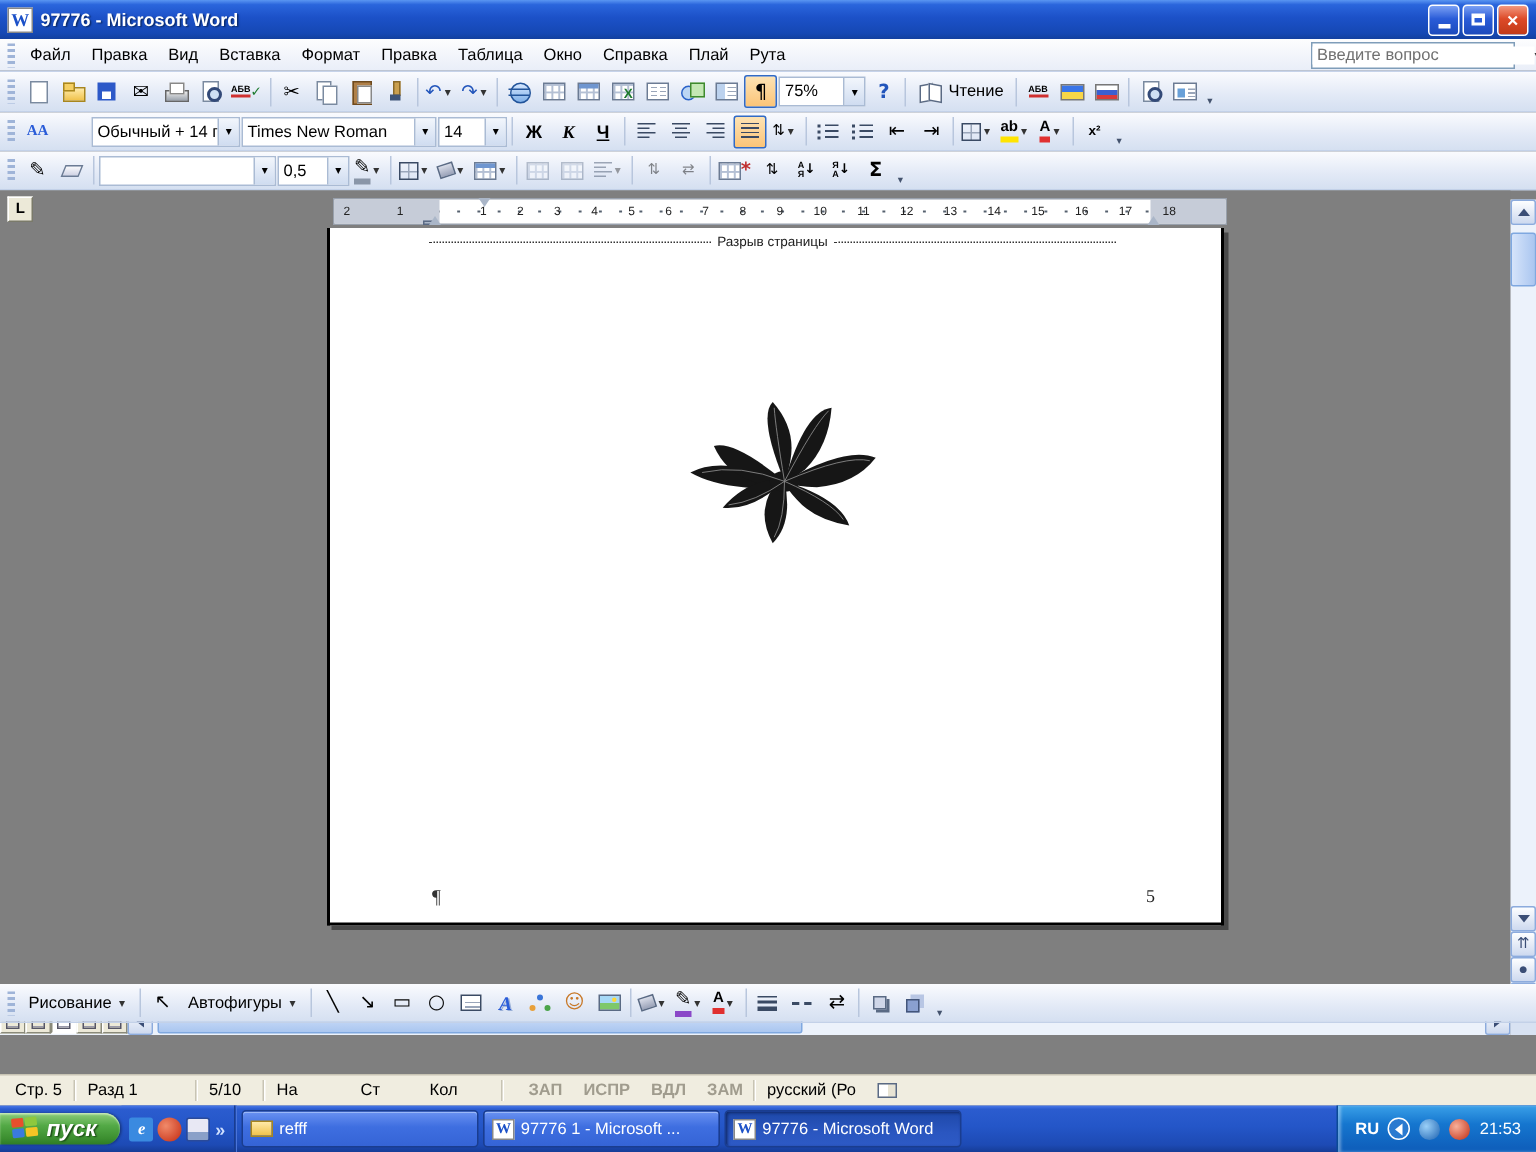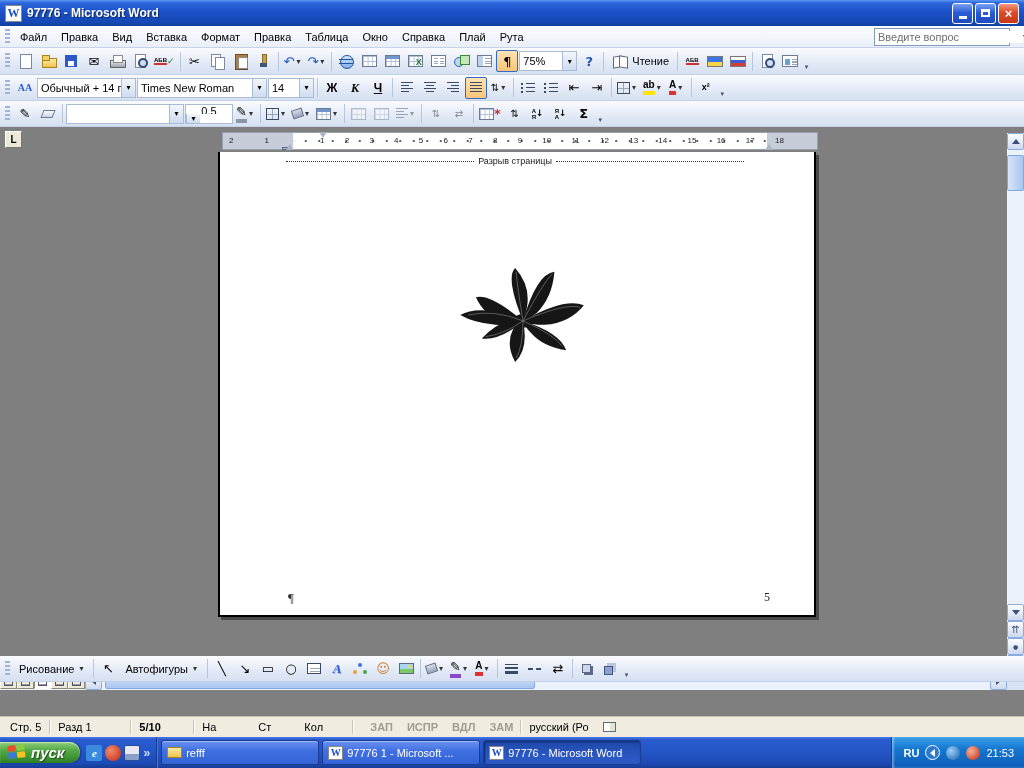--- a/index.html
+++ b/index.html
@@ -367,21 +367,21 @@
         <span class="ic-card"></span>
       </span>
     <span class="tbopt"></span>
   </div>
 
   <div class="toolbar tb-fmt">
     <span class="grip"></span>
     <span class="tbtn">
         <span class="txticon" style="color:#2a5cd8;font-family:'Liberation Serif',serif;">АА</span>
       </span>
-    <span class="combo" style="width:99px;">
+    <span class="combo" style="width:99px;margin-left:24px;">
       <span class="cval">Обычный + 14 г</span>
       <span class="carr"></span>
     </span>
     <span class="combo" style="width:130px;">
       <span class="cval">Times New Roman</span>
       <span class="carr"></span>
     </span>
     <span class="combo" style="width:46px;">
       <span class="cval">14</span>
       <span class="carr"></span>
@@ -452,21 +452,21 @@
         <i class="gi">✎</i>
       </span>
     <span class="tbtn">
         <span class="ic-eraser"></span>
       </span>
     <span class="sep"></span>
     <span class="combo" style="width:118px;">
       <span class="cval"><span class="line-sample"></span></span>
       <span class="carr"></span>
     </span>
-    <span class="combo" style="width:48px;flex-direction:column;">
+    <span class="combo" style="width:48px;">
       <span class="cval">0,5</span>
       <span class="carr"></span>
     </span>
     <span class="tbtn">
         <i class="gi fcgray">✎</i>
         <i class="dd"></i>
       </span>
     <span class="sep"></span>
     <span class="tbtn">
         <span class="ic-border"></span>
@@ -724,21 +724,21 @@
         <span class="ic-3d"></span>
       </span>
     <span class="tbopt"></span>
   </div>
 
   <div class="statusbar">
     <span class="scell">Стр. 5</span>
     <span class="sdiv"></span>
     <span class="scell" style="width:80px;">Разд 1</span>
     <span class="sdiv"></span>
-    <span class="scell" style="width:62px;font-weight:bold;">5/10</span>
+    <span class="scell" style="width:44px;">5/10</span>
     <span class="sdiv"></span>
     <span class="scell" style="width:56px;">На</span>
     <span class="scell" style="width:46px;">Ст</span>
     <span class="scell" style="width:56px;">Кол</span>
     <span class="sdiv"></span>
     <span style="display:flex;padding-left:10px;">
 
     <span class="stoggle">ЗАП</span>
         <span class="stoggle">ИСПР</span>
         <span class="stoggle">ВДЛ</span>

